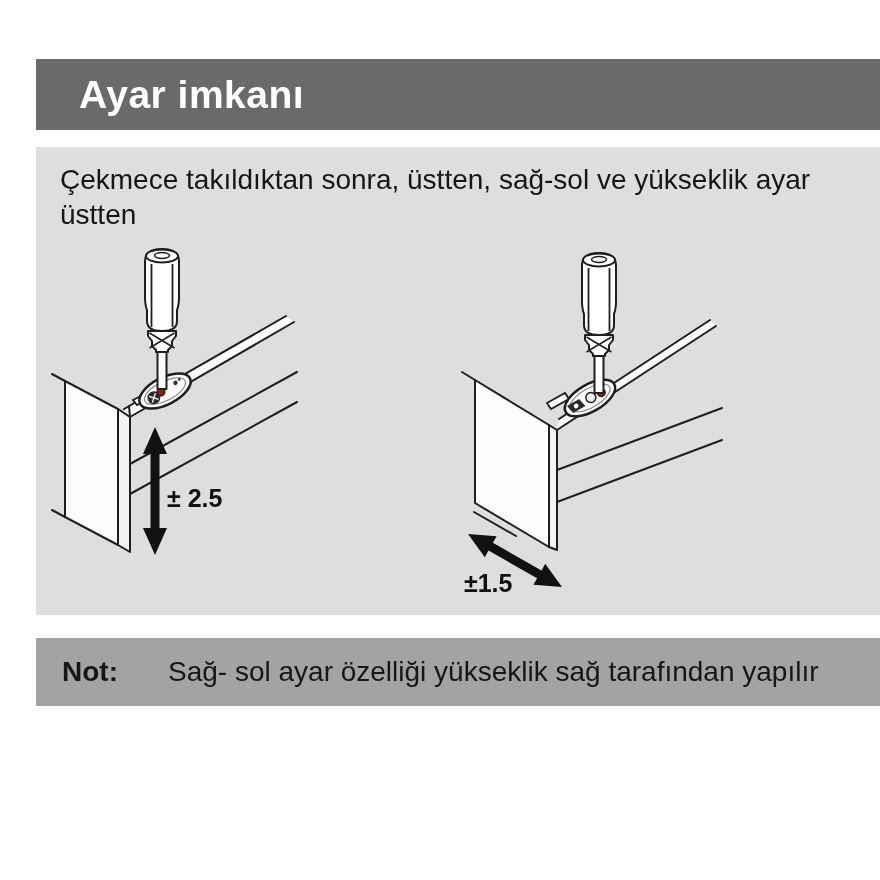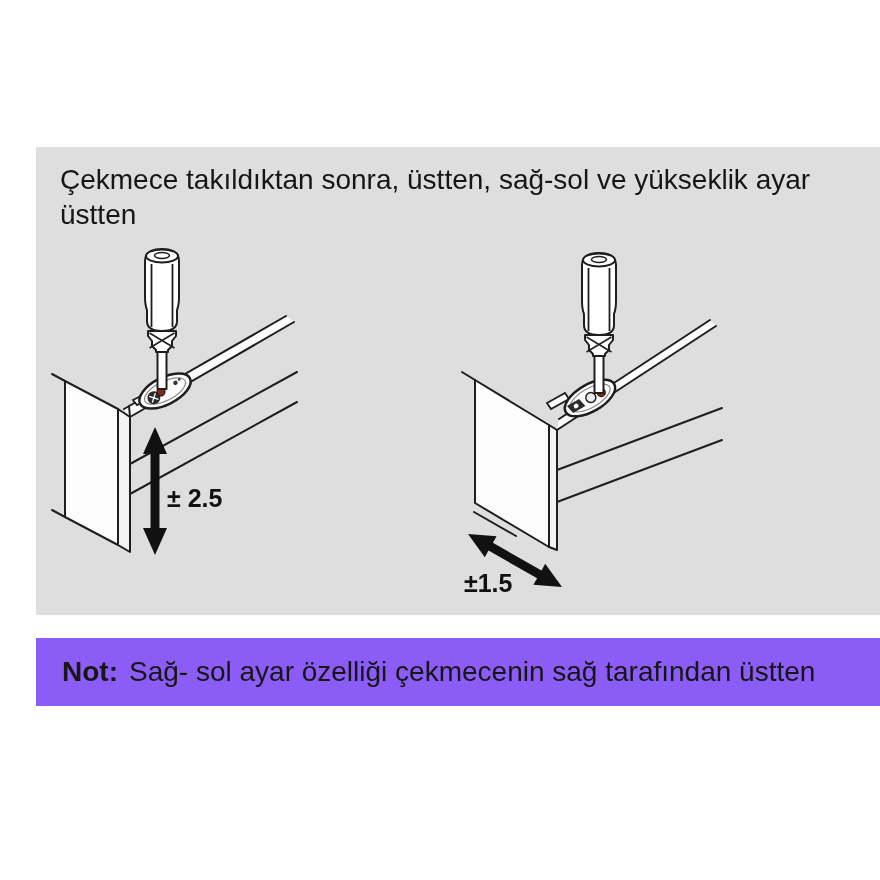--- a/index.html
+++ b/index.html
@@ -6,31 +6,34 @@
   .page{position:relative;width:880px;height:880px;background:#ffffff;overflow:hidden;
         font-family:"Liberation Sans",sans-serif;}
   .header{position:absolute;left:36px;top:59px;width:844px;height:71px;background:#6a6a6a;
           display:flex;align-items:center;}
   .header .title{color:#ffffff;font-size:39px;font-weight:bold;margin-left:43px;letter-spacing:.5px;}
   .content{position:absolute;left:36px;top:147px;width:822px;height:468px;background:#dedede;padding-left:44px;}
   .desc{position:absolute;left:24px;top:15px;font-size:28px;line-height:35px;color:#161616;}
   .fig{position:absolute;top:93px;width:340px;height:370px;}
   .fig-left{left:14px;}
   .fig-right{left:414px;}
-  .note{position:absolute;left:36px;top:638px;width:844px;height:68px;background:#8b5cf6;
-        display:flex;align-items:center;font-size:28px;color:#161616;}
+  .note{position:absolute;left:36px;top:638px;width:844px;height:68px;background:#a3a3a3;
+        display:flex;align-items:center;font-size:28px;color:#161616;gap:39px;}
   .note .note-label{font-weight:bold;margin-left:26px;margin-right:11px;}
   svg text{font-family:"Liberation Sans",sans-serif;font-weight:bold;fill:#111111;}
   svg .ln{stroke:#1e1e1e;stroke-width:2;fill:none;stroke-linecap:round;}
 </style>
 </head>
 <body>
 
 <div class="page">
 
+  <div class="header">
+    <span class="title">Ayar imkanı</span>
+  </div>
 
   <div class="content">
     <div class="desc">
       <div>Çekmece takıldıktan sonra, üstten, sağ-sol ve yükseklik ayar</div>
       <div>üstten</div>
     </div>
 
     <svg class="fig fig-left" viewBox="0 0 340 370">
       <defs>
         <g id="sd-shape" fill="#ffffff" stroke="#1e1e1e" stroke-width="2" stroke-linejoin="round">
@@ -109,16 +112,16 @@
       <path fill="#111111" d="M18,294 L46.6,296.3 L42.9,302.8 L91.5,330.4 L95.2,323.8 L112,347 L83.4,344.8 L87.1,338.2 L38.5,310.6 L34.8,317.2 Z"></path>
 
       <use href="#sd-shape" transform="translate(149,153)"></use>
 
       <text x="14" y="352" font-size="25">±1.5</text>
     </svg>
   </div>
 
   <div class="note">
     <span class="note-label">Not:</span>
-    <span>Sağ- sol ayar özelliği çekmecenin sağ tarafından üstten</span>
+    <span>Sağ- sol ayar özelliği yükseklik sağ tarafından yapılır</span>
   </div>
 
 </div>
 
 </body></html>

